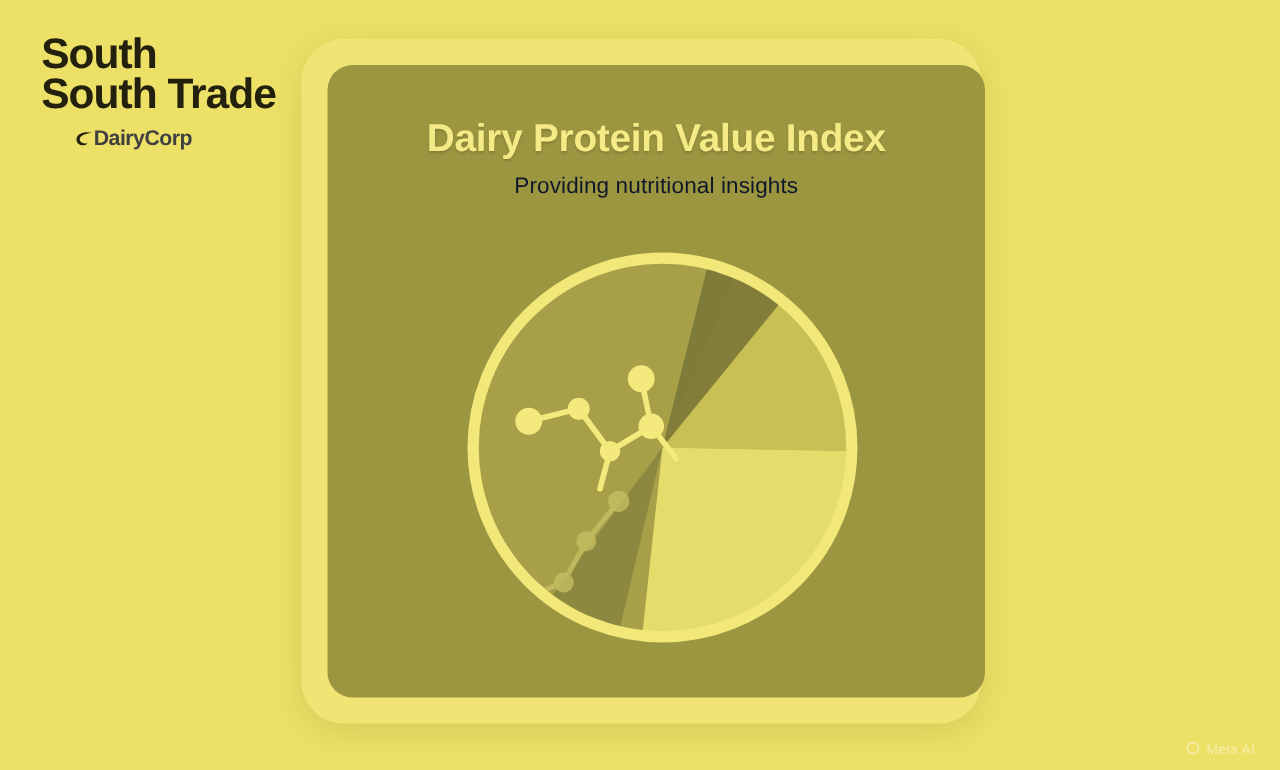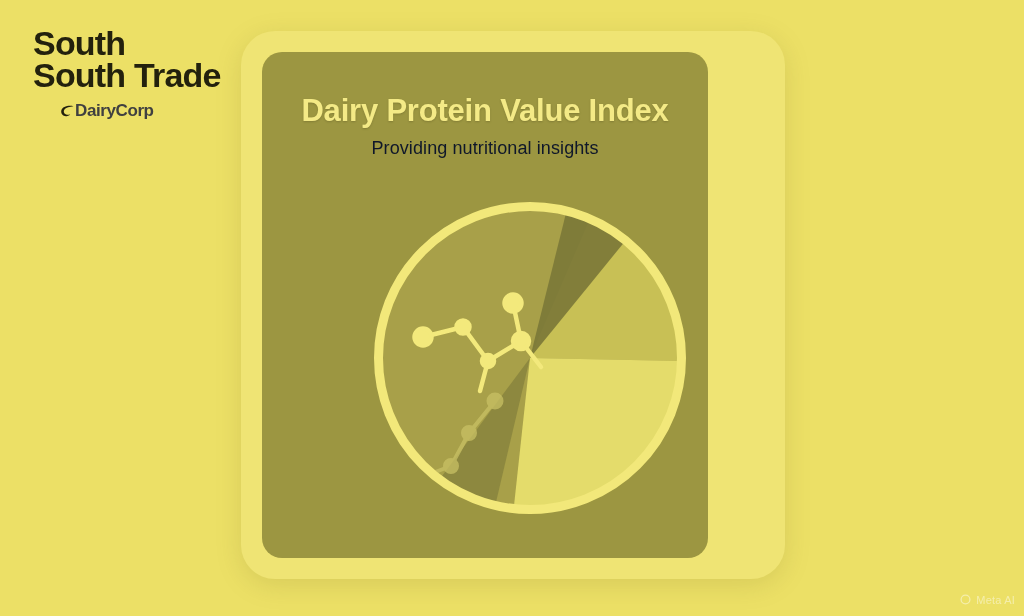--- a/index.html
+++ b/index.html
@@ -54,21 +54,21 @@
     width: 544px;
     height: 548px;
     background: #EFE474;
     border-radius: 34px;
     box-shadow: 0 6px 26px rgba(120,110,40,0.18);
   }
   #poster-card {
     position: absolute;
     left: 21px;
     top: 21px;
-    width: 446px;
+    width: 526px;
     height: 506px;
     background: #9C9641;
     border-radius: 20px;
     overflow: hidden;
   }
 
   
   #heading-block {
     position: absolute;
     left: 0;
@@ -98,21 +98,21 @@
     left: 111px;
     top: 149px;
     width: 314px;
     height: 314px;
   }
   #graphic-svg { display: block; }
 
   
   #watermark {
     position: absolute;
-    right: 9px;
+    right: 20px;
     bottom: 7px;
     display: flex;
     align-items: center;
     gap: 5px;
     opacity: 0.45;
   }
   #watermark .wm-text {
     font-size: 11px;
     color: #FFFFFF;
     letter-spacing: 0.2px;

